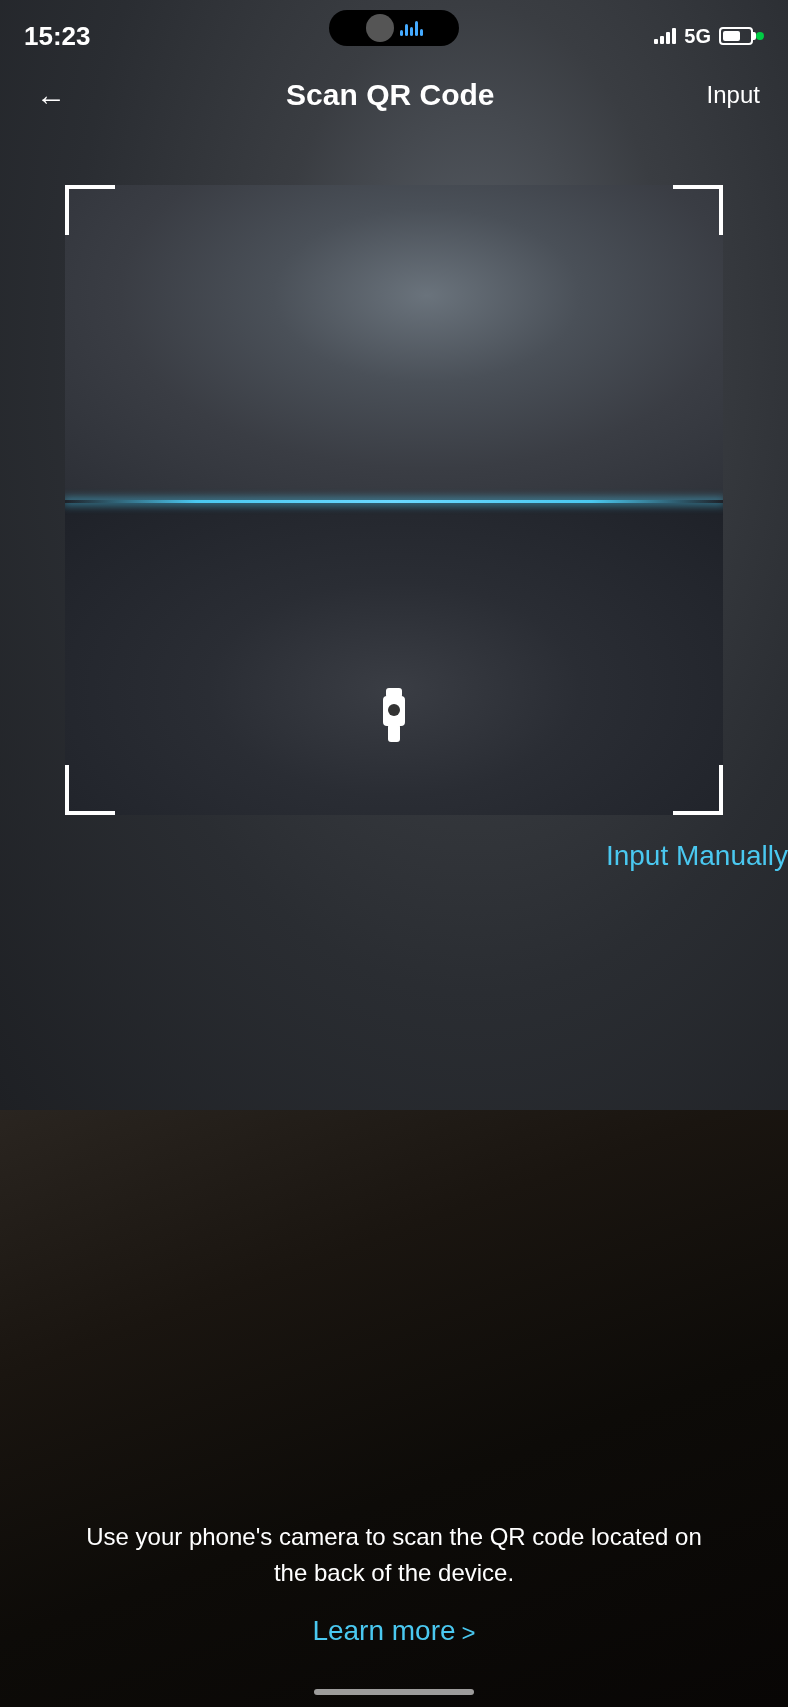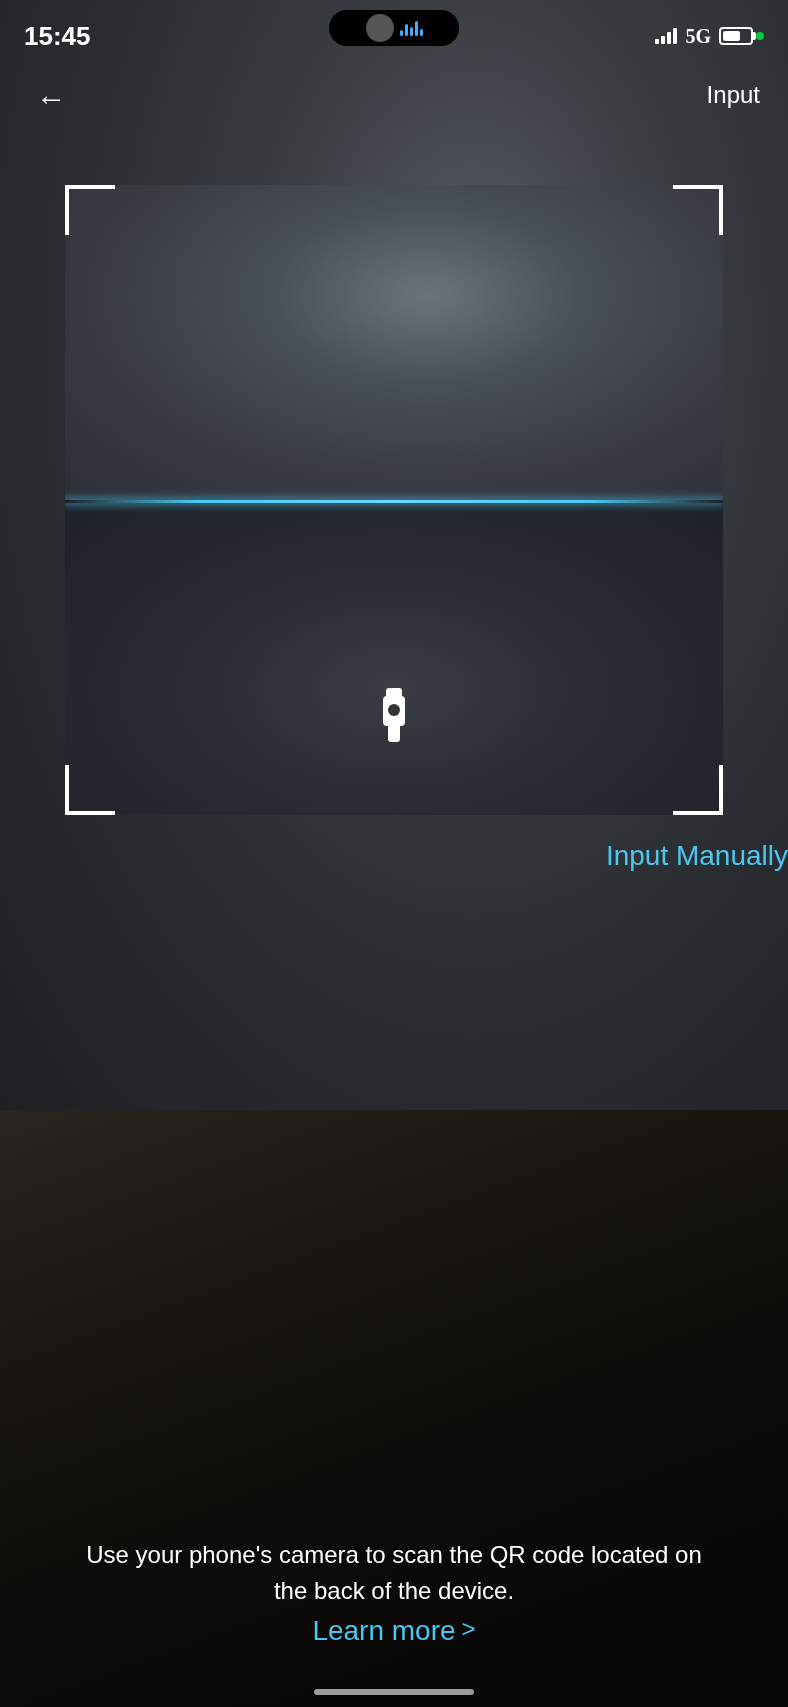--- a/index.html
+++ b/index.html
@@ -106,21 +106,20 @@
     .signal-bar {
       width: 4px;
       background: white;
       border-radius: 1px;
     }
 
     .signal-5g {
       font-size: 20px;
       font-weight: 700;
       color: white;
-      font-family: Liberation Serif, serif;
     }
 
     .battery {
       display: flex;
       align-items: center;
       gap: 3px;
     }
 
     .battery-icon {
       width: 34px;
@@ -313,26 +312,26 @@
       width: 100%;
       z-index: 10;
       text-align: center;
       padding: 0 80px;
     }
 
     .bottom-description {
       font-size: 24px;
       color: white;
       line-height: 1.5;
-      margin-bottom: 6px;
+      margin-bottom: 24px;
     }
 
     .learn-more-link {
       display: inline-flex;
-      align-items: flex-start;
+      align-items: flex-end;
       gap: 6px;
       color: #4ac8f0;
       font-size: 28px;
       cursor: pointer;
     }
 
     .learn-more-chevron {
       font-size: 24px;
     }
 
@@ -349,21 +348,21 @@
       z-index: 10;
     }
   </style>
 </head>
 <body>
 
 <div class="camera-upper"></div>
 <div class="camera-lower"></div>
 
 <div class="status-bar">
-  <span class="status-time">15:45</span>
+  <span class="status-time">15:23</span>
 
   <div class="dynamic-island">
     <div class="di-photo"></div>
     <div class="di-audio">
       <div class="di-bar" style="height:6px;"></div>
       <div class="di-bar" style="height:12px;"></div>
       <div class="di-bar" style="height:9px;"></div>
       <div class="di-bar" style="height:15px;"></div>
       <div class="di-bar" style="height:7px;"></div>
     </div>
@@ -381,20 +380,21 @@
       <div class="battery-icon">
         <div class="battery-fill"></div>
       </div>
       <div class="battery-dot"></div>
     </div>
   </div>
 </div>
 
 <div class="nav-bar">
   <span class="nav-back">←</span>
+  <span class="nav-title">Scan QR Code</span>
   <span class="nav-cancel">Input</span>
 </div>
 
 <div class="scanner-area">
   <div class="scanner-content">
     <div class="scanner-upper-half"></div>
     <div class="scanner-lower-half"></div>
     <div class="scan-line"></div>
   </div>
 

